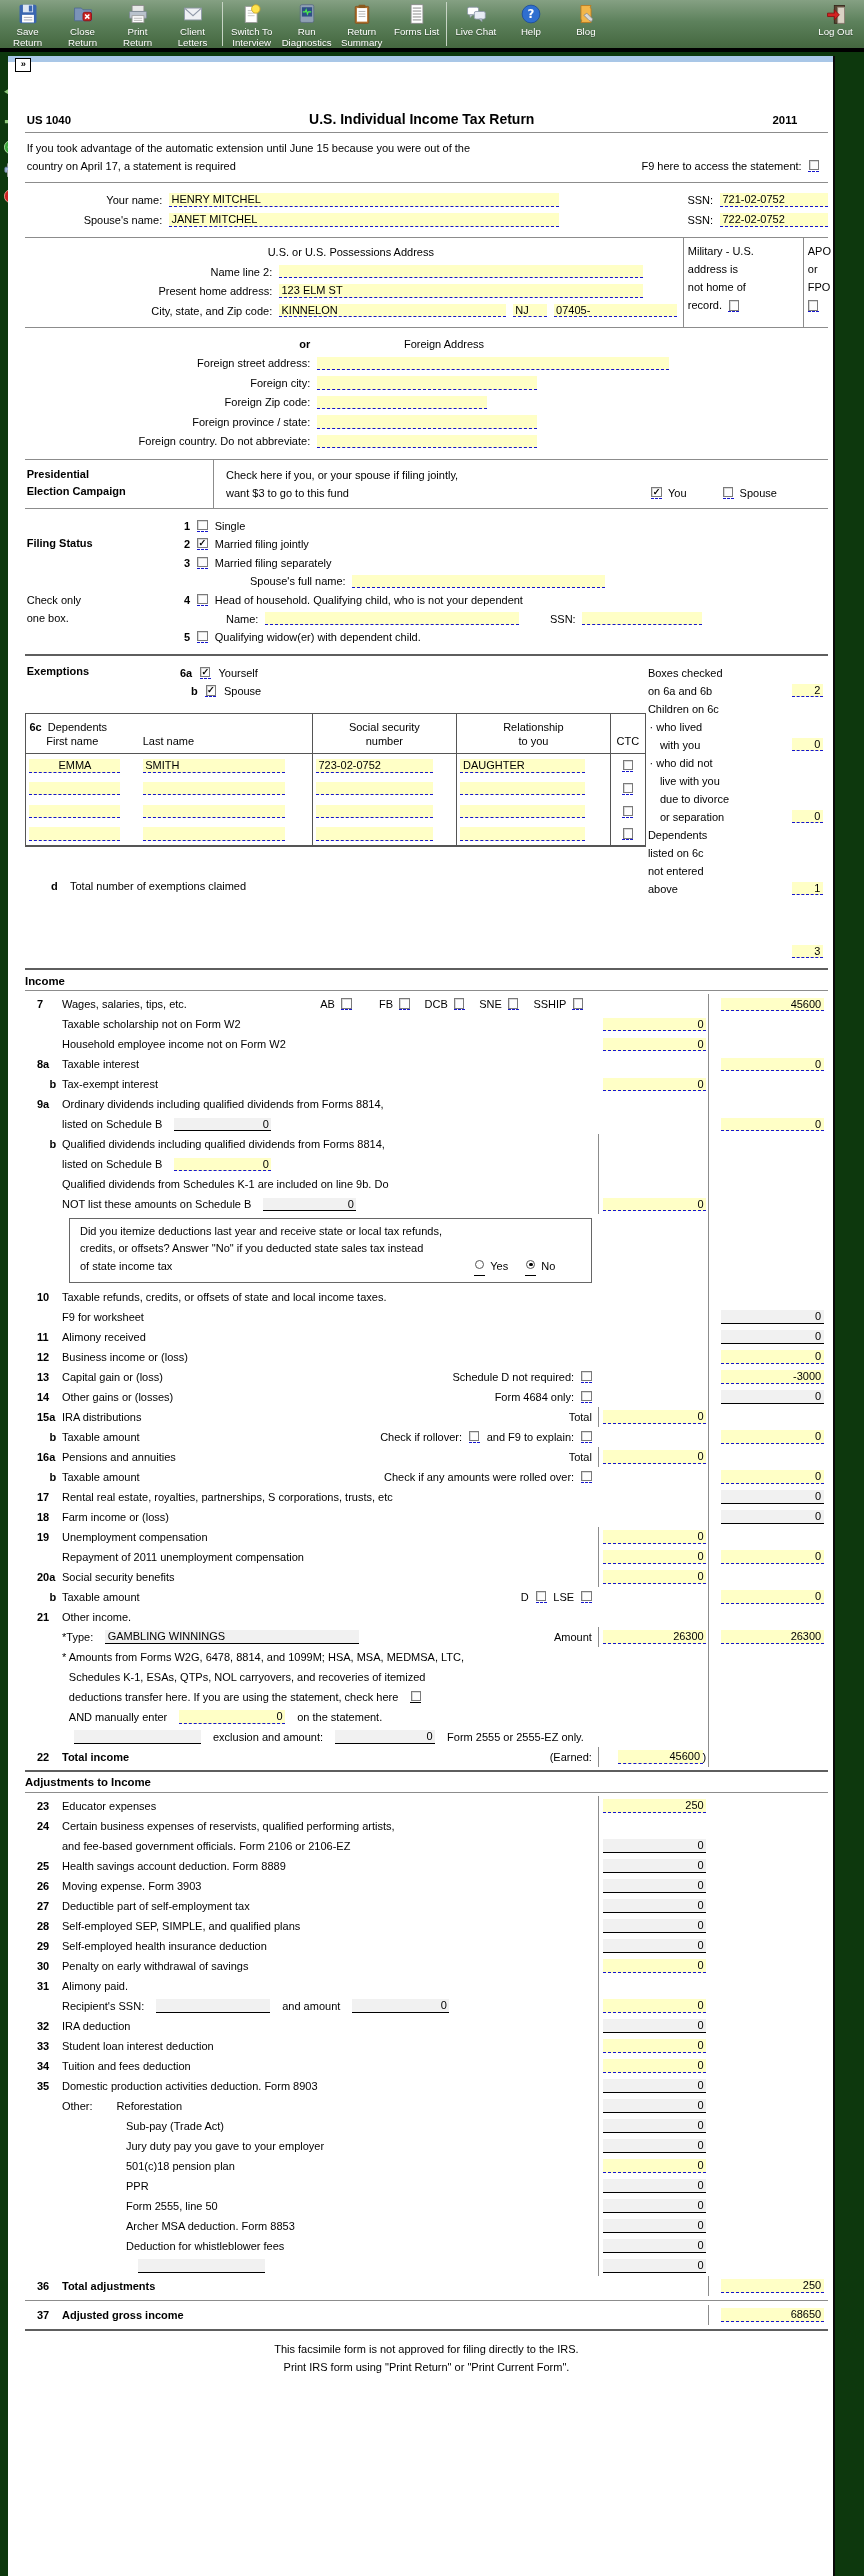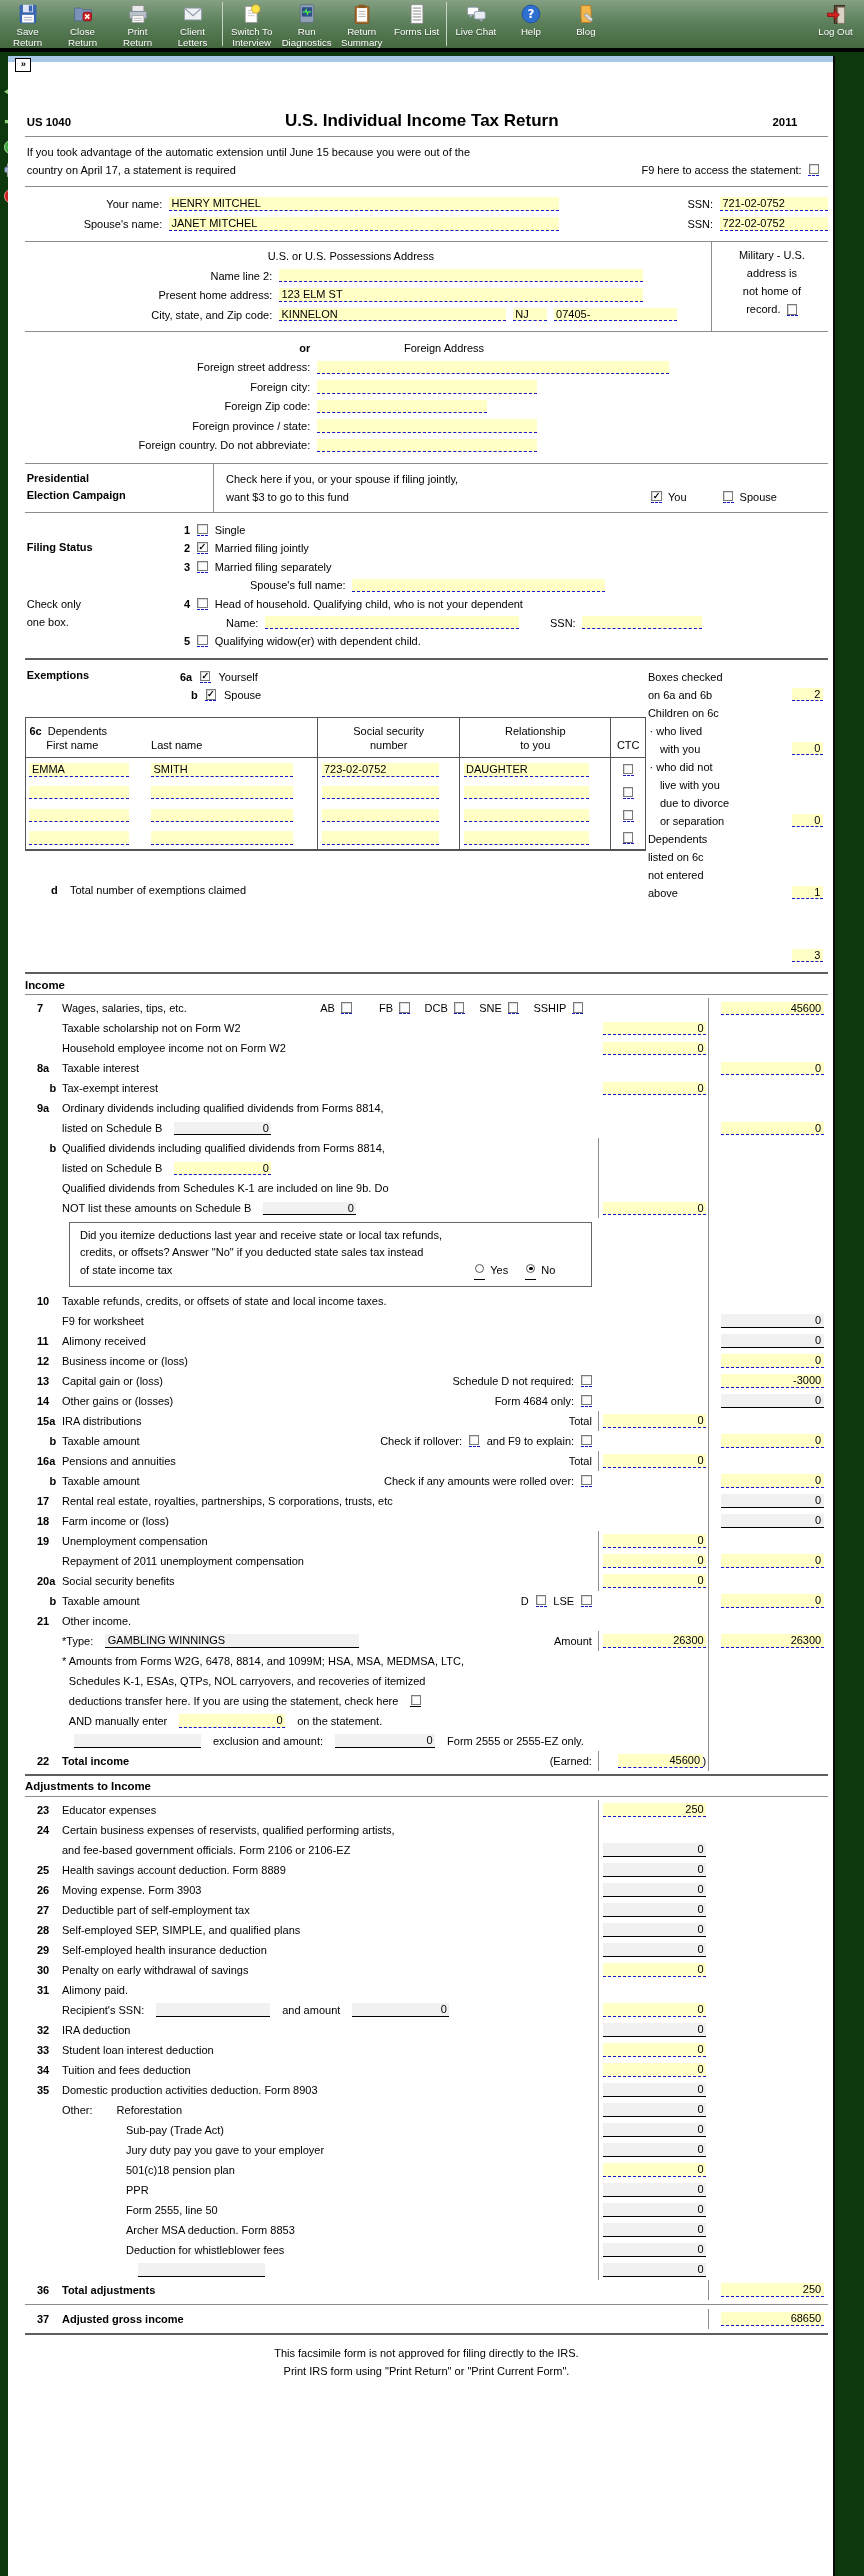--- a/index.html
+++ b/index.html
@@ -30,21 +30,21 @@
   .content { padding:0 5.1px 0 17px; }
 
   .hr  { border-top:1.7px solid #8c8c8c; }
   .hrk { border-top:2.5px solid #5e5e5e; }
 
   .b { font-weight:bold; }
   .tx { white-space:pre; }
 
   
   .formhead { display:flex; margin-top:49px; padding:0 1.7px; align-items:baseline; }
-  .formhead .ttl { flex:1; text-align:center; font-weight:bold; font-size:17px; }
+  .formhead .ttl { flex:1; text-align:center; font-weight:bold; font-size:14px; }
   .formhead .fno, .formhead .yr { font-weight:bold; font-size:11.4px; }
   .formhead .yr { margin-right:29px; }
 
   
   .fld { display:inline-block; height:13.6px; line-height:12.7px; padding:0 2.5px; text-align:right; vertical-align:middle; overflow:hidden; white-space:nowrap; }
   .fy { background:#ffffc6; border-bottom:1.7px dashed #1515cc; }
   .fg { background:#f1f1f1; border-bottom:1.7px solid #000; }
   .fl { text-align:left; }
 
   
@@ -75,21 +75,21 @@
   .qbox { border:0.8px solid #666; width:606px; margin:3.4px 0 4.2px 6.8px; padding:4.2px 10.2px 6px; line-height:17px; }
   .qbox .l3 { display:flex; align-items:center; }
   .qbox .radios { margin-left:auto; margin-right:25.4px; display:flex; align-items:center; gap:5.1px; }
 
   
   .row22 { display:flex; align-items:center; height:19.5px; }
   .rlab { text-align:right; padding-right:6.8px; flex:none; }
 
   .addr { display:flex; }
   .addr .amain { flex:1; padding:4.2px 6.8px 6.8px 0; }
-  .addr .acol { border-left:0.8px solid #8c8c8c; text-align:center; padding:4.2px 3.4px; line-height:18px; flex:none;margin-left:28px; }
+  .addr .acol { border-left:0.8px solid #8c8c8c; padding:4.2px 3.4px; line-height:18px; flex:none; }
 
   .pres { display:flex; }
   .pres .plab { width:188px; flex:none; font-weight:bold; line-height:17px; padding:6px 0 6px 1.7px; }
   .pres .pbody { flex:1; border-left:0.8px solid #8c8c8c; padding:6px 0 6px 12px; line-height:18px; }
 
   .filing { position:relative; padding:7.6px 0 7.6px 0; }
   .filing .sideword { position:absolute; left:1.7px; font-weight:bold; }
   .filing .sidenote { position:absolute; left:1.7px; }
   .fsrow { display:flex; align-items:center; height:18.6px; margin-left:159px; gap:6.8px; }
 
@@ -103,21 +103,21 @@
 
   table.deps { border-collapse:collapse; margin-top:12px; width:621px; }
   table.deps th, table.deps td { border:0; padding:0 3.4px; font-weight:normal; text-align:left; vertical-align:middle; }
   table.deps .c3, table.deps .c4, table.deps .c5 { border-left:0.8px solid #555; }
   table.deps thead th { height:20.3px; }
   table.deps thead tr.h1 th { padding-top:6.8px; }
   table.deps { border:0.8px solid #555; border-bottom:2.5px solid #555; }
   table.deps thead tr.h2 th { border-bottom:0.8px solid #555; padding-bottom:5.1px; }
   table.deps tbody tr { height:23px; }
   table.deps .cen { text-align:center; }
-  .dep-f { width:100px; } .dep-l { width:142px; } .dep-s { width:117px; } .dep-r { width:125px; }
+  .dep-f { width:91px;text-align:center; } .dep-l { width:142px; } .dep-s { width:117px; } .dep-r { width:125px; }
 
   .drow { display:flex; align-items:center; height:20.3px; margin-top:29px; }
 
   .footer { text-align:center; line-height:18px; margin-top:8.5px; }
 
   .names { padding:7.6px 0; }
   .foreign { padding:6px 0 7.6px; }
   .exthead { padding:6px 1.7px 6.8px; line-height:18px; }
   .exthead .l2 { display:flex; align-items:center; }
   .exthead .f9 { margin-left:auto; display:flex; align-items:center; gap:6.8px; margin-right:6.8px; }

